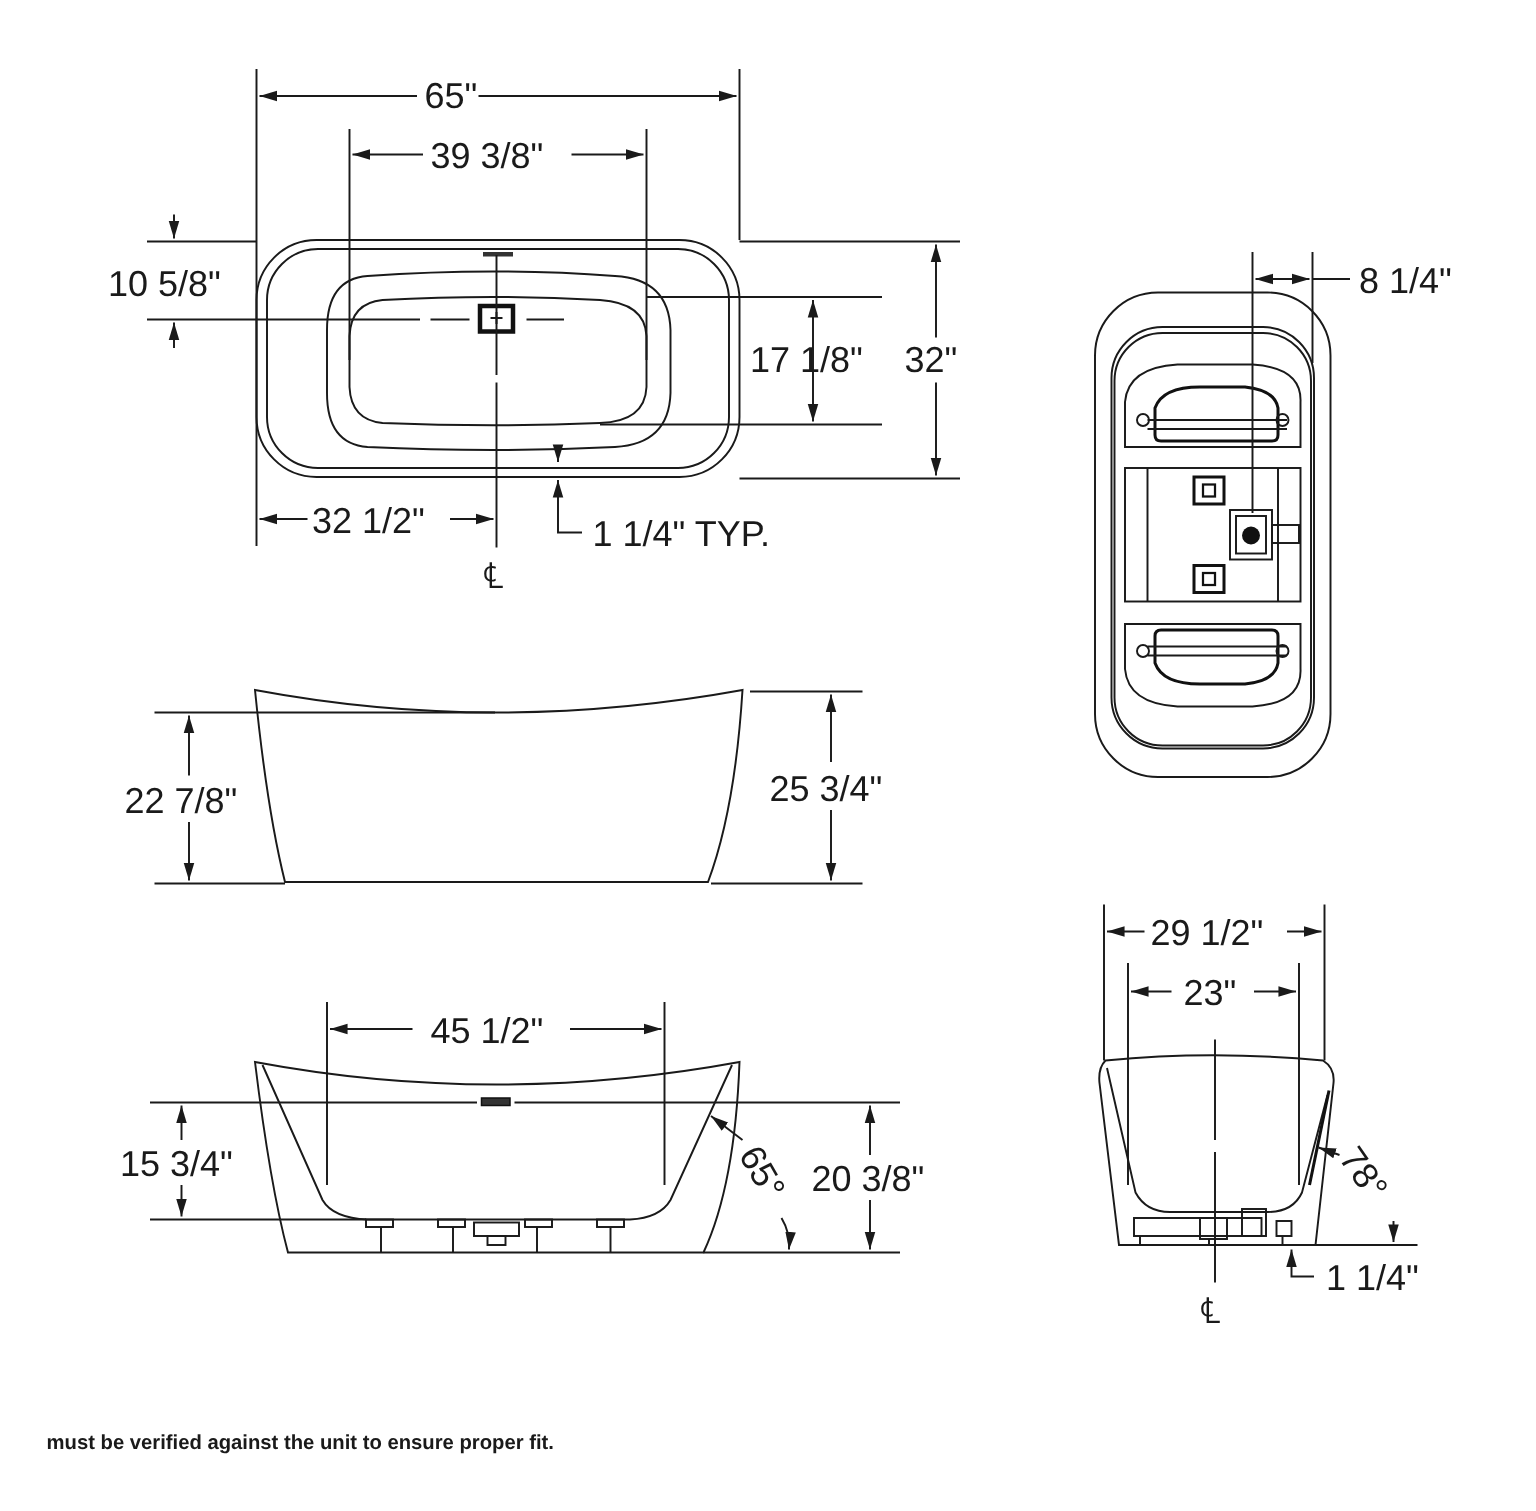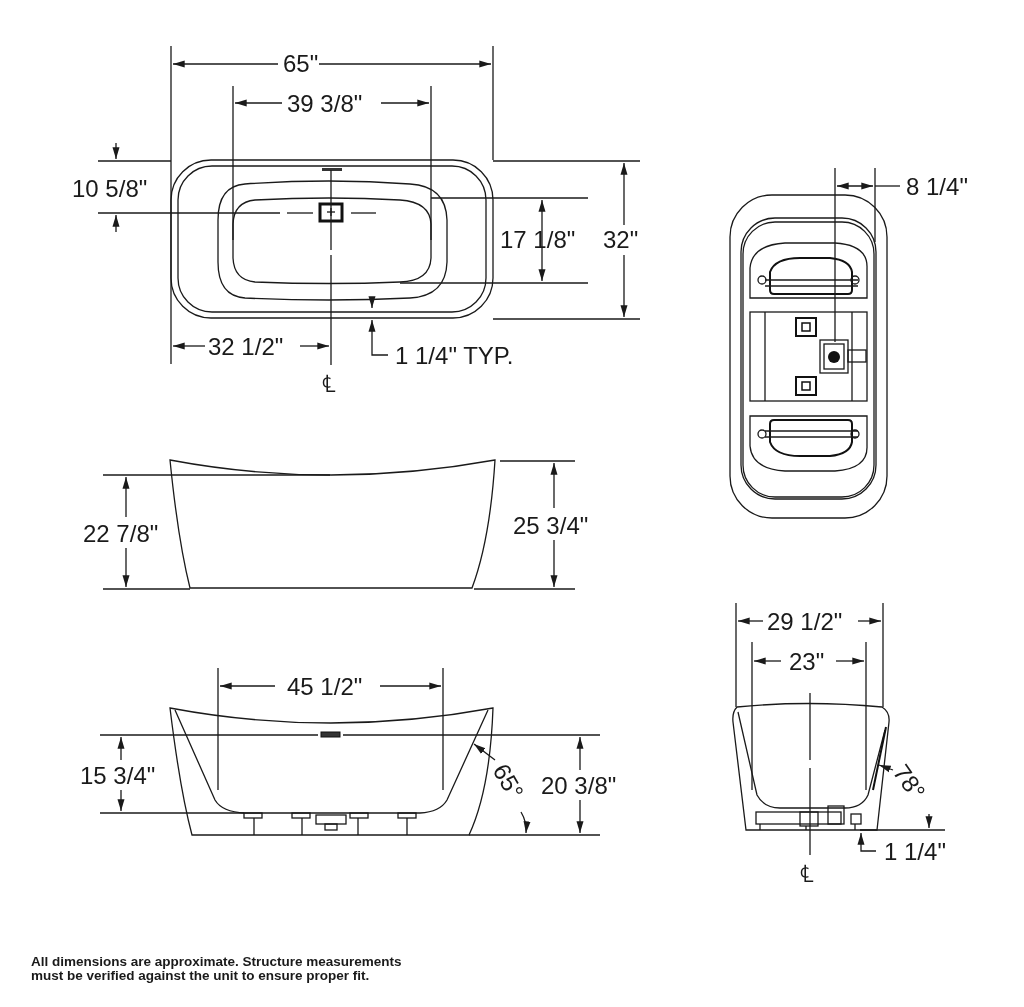--- a/index.html
+++ b/index.html
@@ -209,15 +209,14 @@
 
     <line class="ln" x1="860" y1="830" x2="945" y2="830"></line>
     <line class="ln" x1="929" y1="814" x2="929" y2="828" marker-end="url(#arr)"></line>
     <line class="ln" x1="861" y1="846" x2="861" y2="833" marker-end="url(#arr)"></line>
     <polyline class="ln" points="861,846 861,851 876,851"></polyline>
     <text class="dim" x="884" y="860">1 1/4"</text>
   </g>
 </svg>
 
 <div class="note">
-  <div>All dimensions are approximate. Structure measurements</div>
   <div>must be verified against the unit to ensure proper fit.</div>
 </div>
 
 </body></html>

